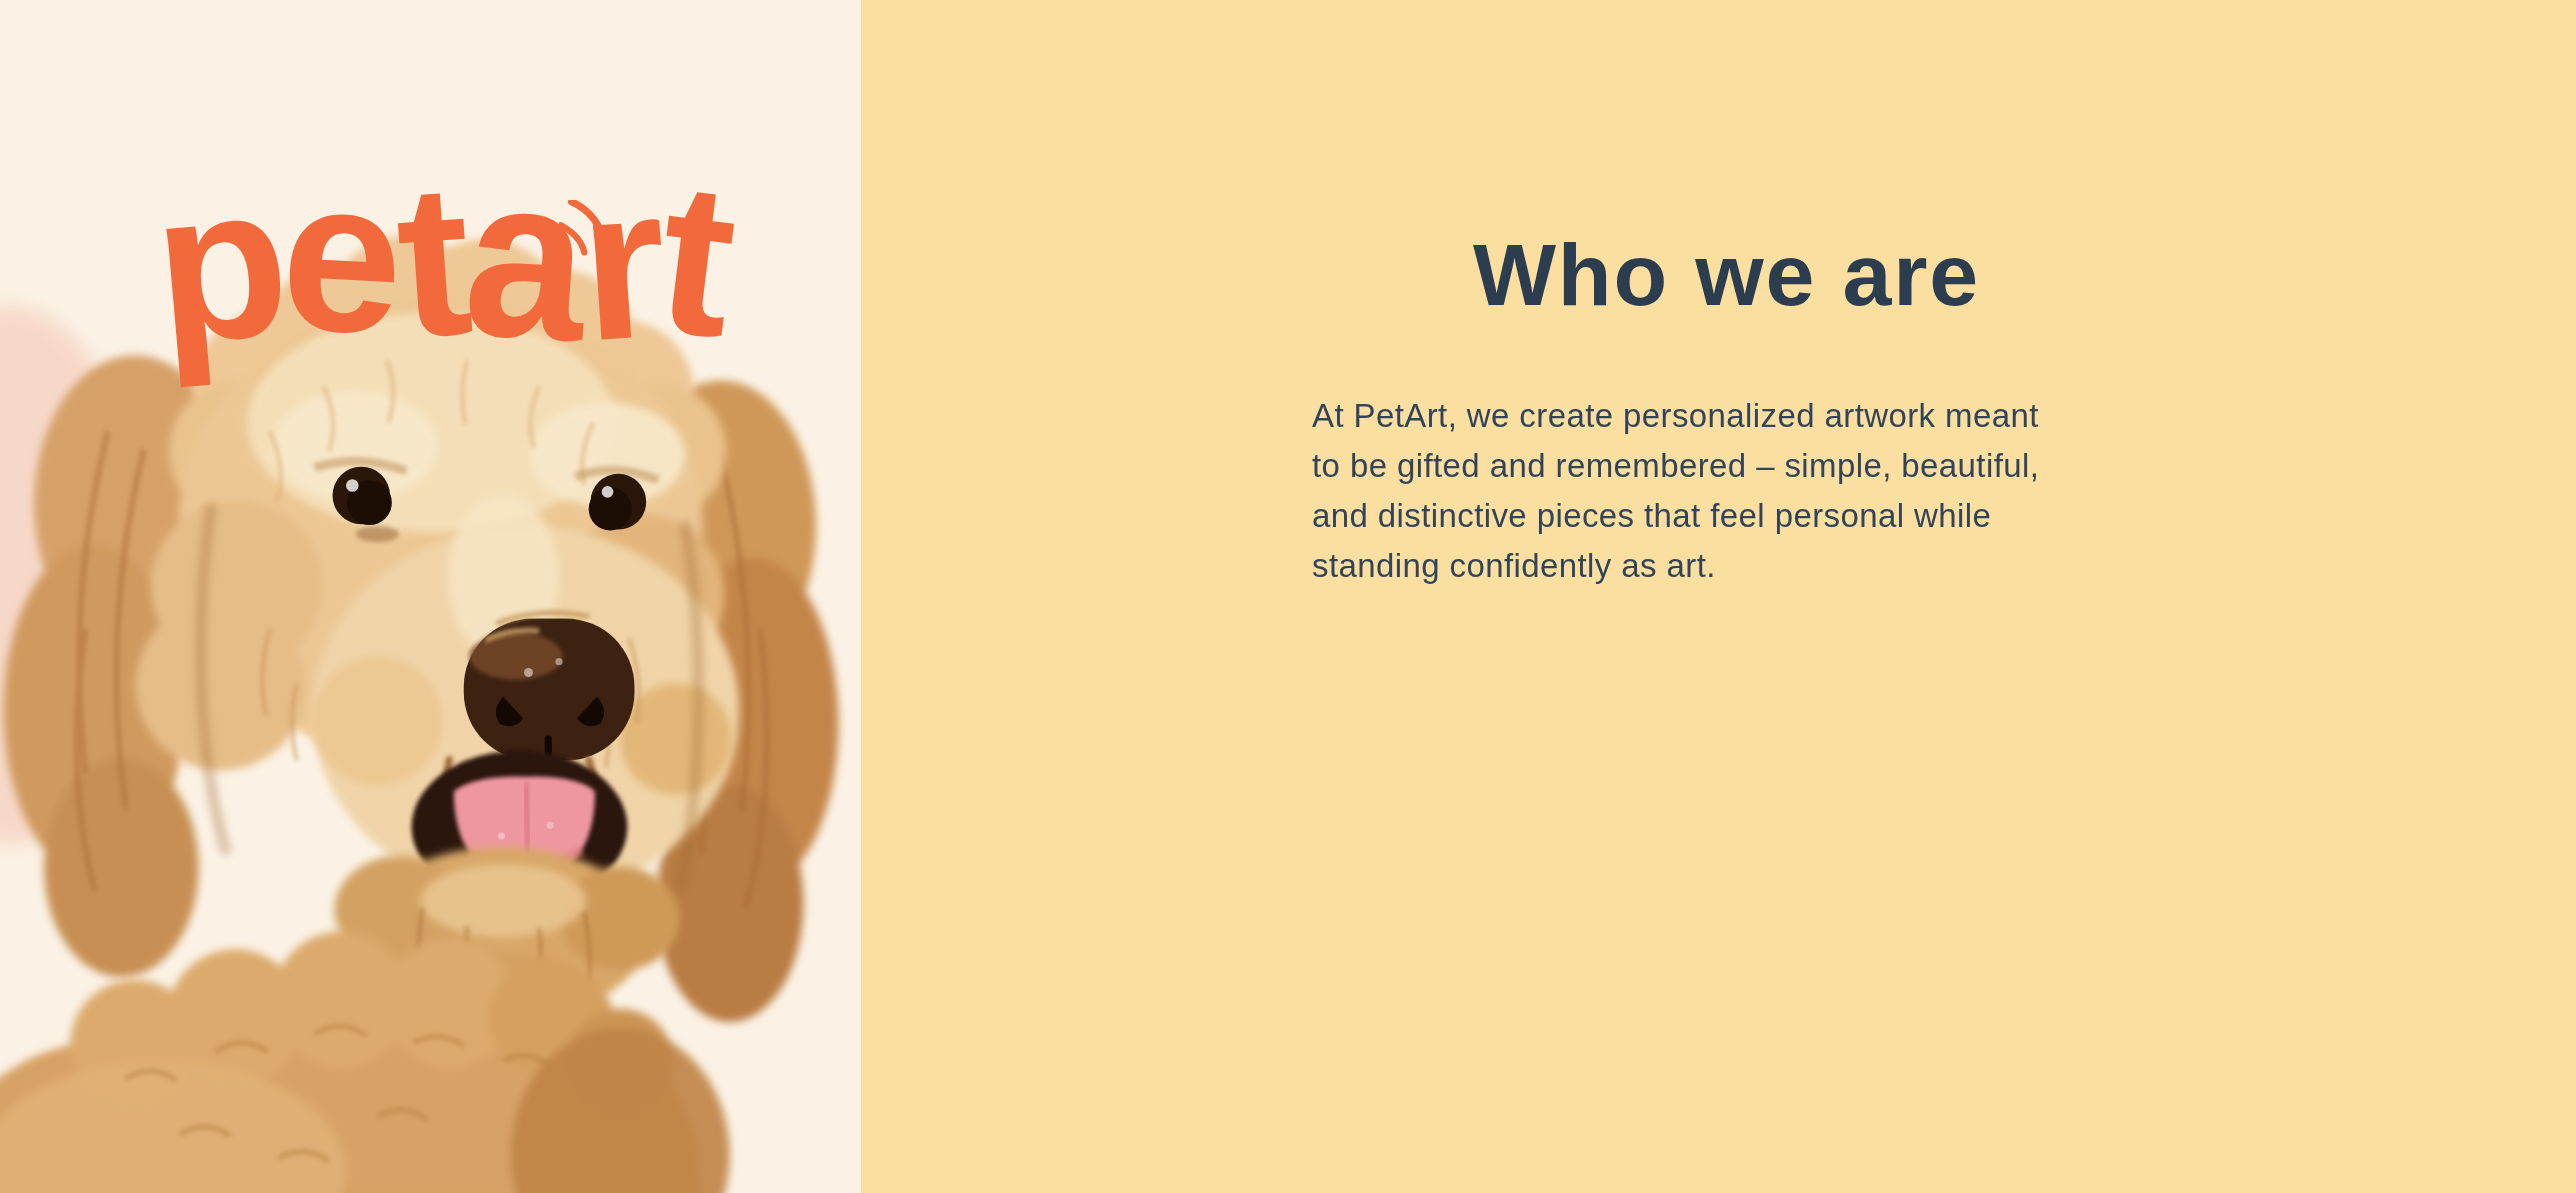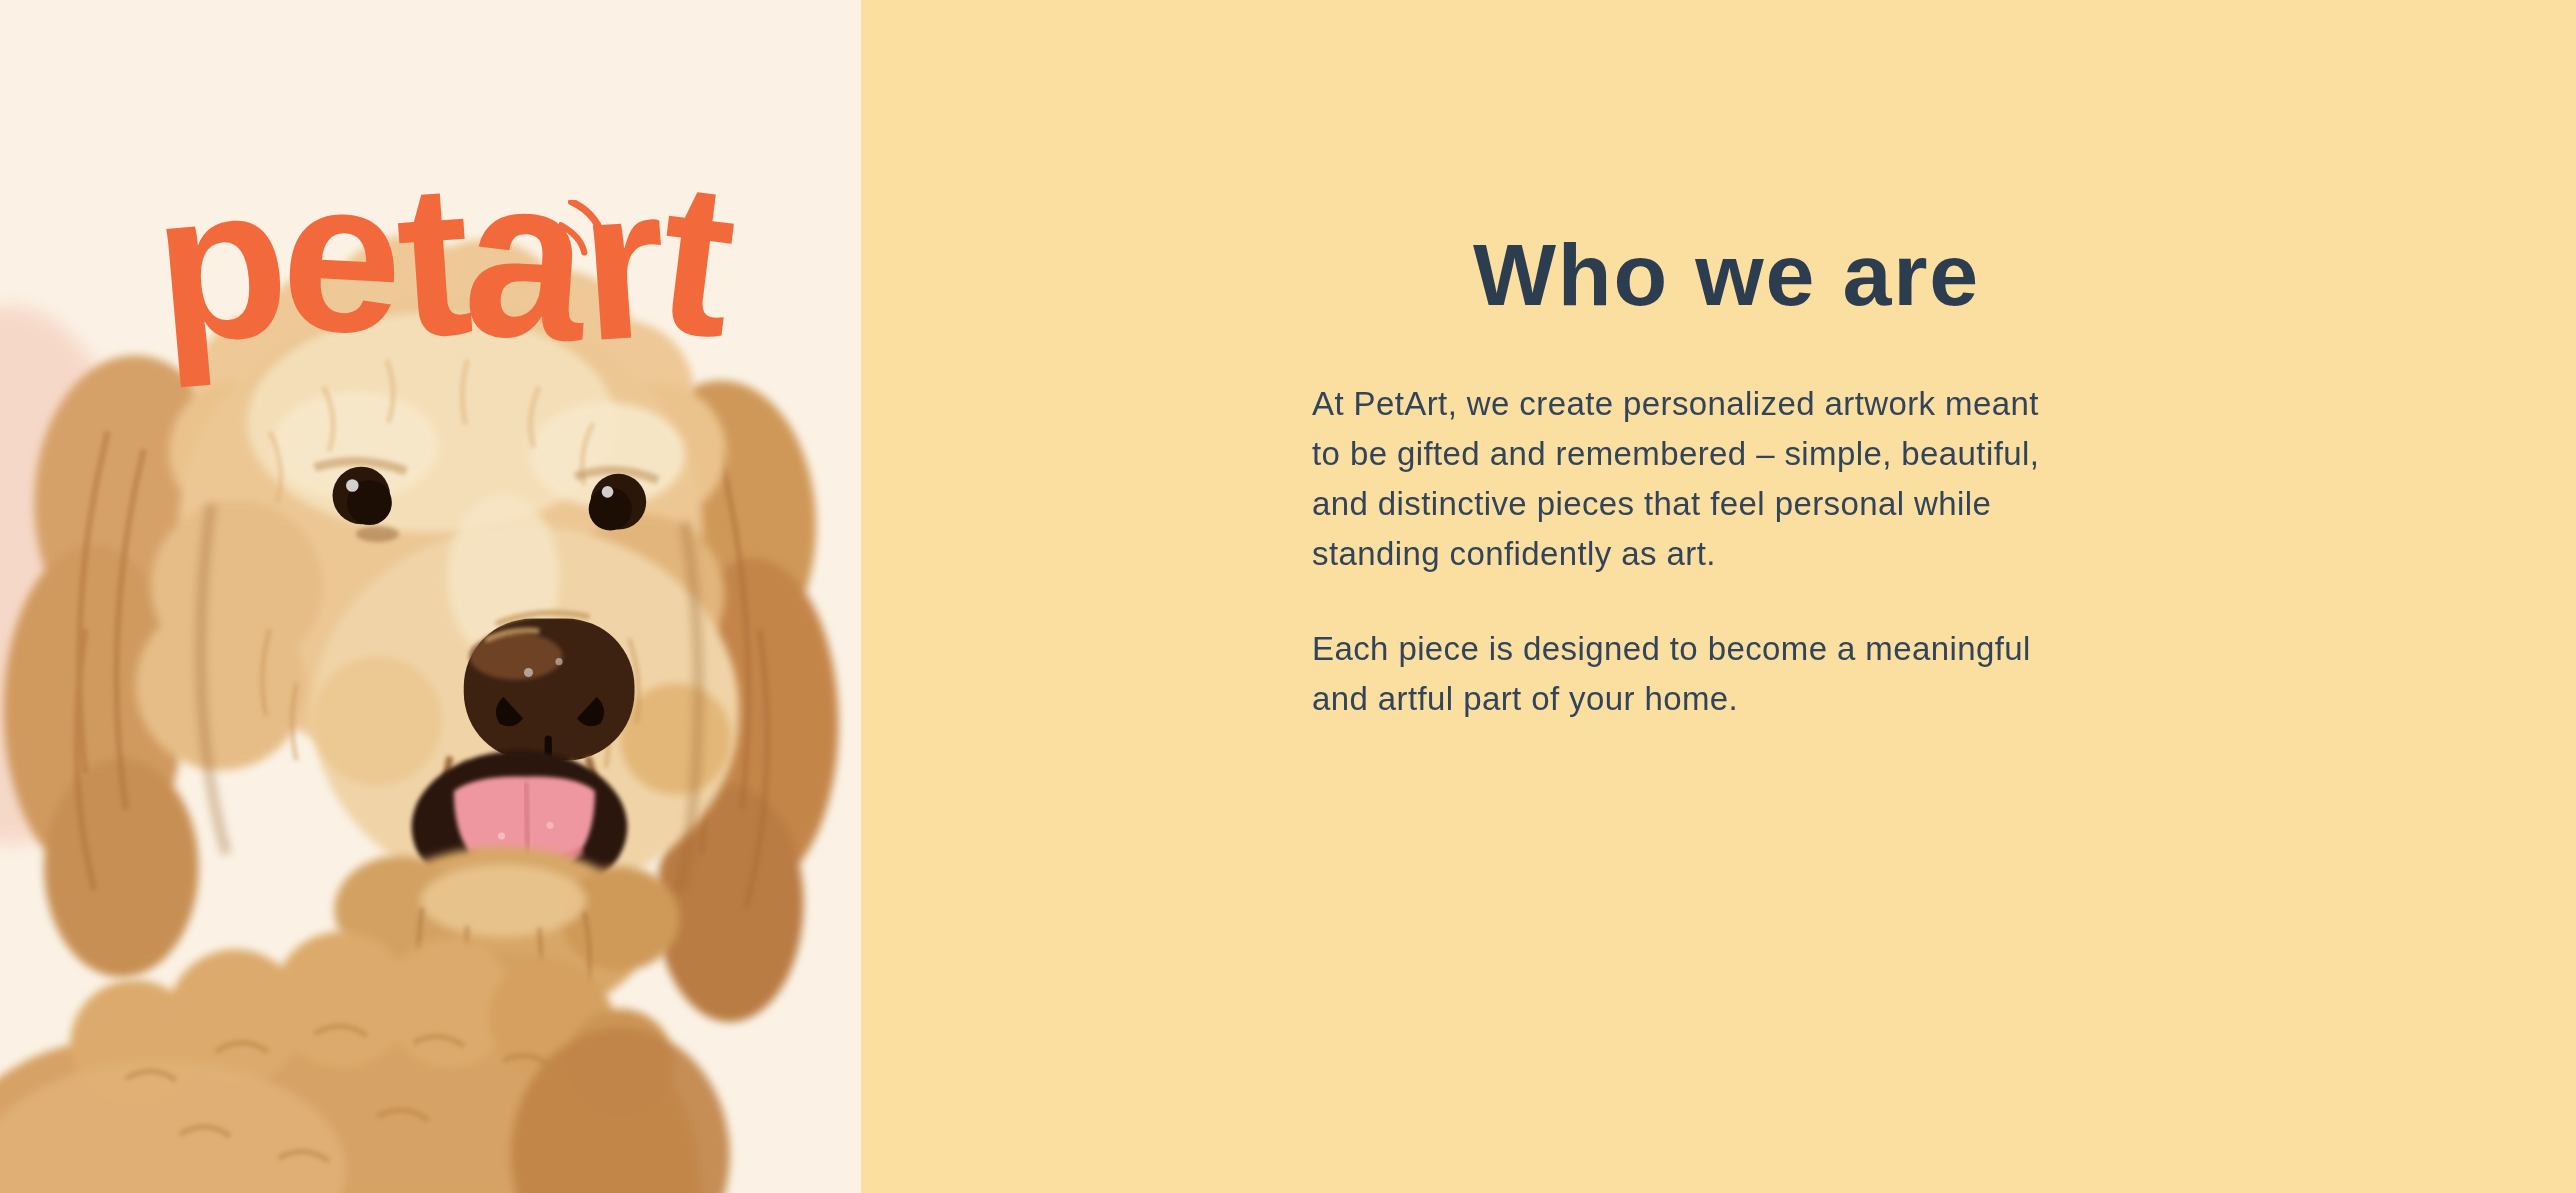--- a/index.html
+++ b/index.html
@@ -19,21 +19,21 @@
   .lg-ch:nth-child(6){transform:rotate(7deg) translateY(-3.6px);}
   .logo-swoosh{position:absolute;left:559px;top:200px;}
   .dog-photo{position:absolute;left:0;top:0;width:861px;height:1194px;display:block;}
 
   
   .right-panel{position:absolute;left:861px;top:0;width:1715px;height:1194px;background:var(--right-bg,#FBDFA0);}
   .section-heading{position:absolute;left:0;top:223px;width:100%;margin:8px;text-align:center;
                    font-size:88px;line-height:1;font-weight:bold;letter-spacing:1.8px;
                    color:var(--heading-navy,#2D3D50);}
   .copy{position:absolute;left:451px;top:378px;width:845px;}
-  .copy p{margin:1px 0 45px 0;font-size:33px;line-height:50px;letter-spacing:0.4px;
+  .copy p{margin:13px 0 45px 0;font-size:33px;line-height:50px;letter-spacing:0.4px;
           color:var(--body-navy,#32445A);white-space:pre-line;}
 </style>
 </head>
 <body>
 
 <div class="page">
 
   <section class="left-panel">
 
     <svg class="dog-photo" role="img" viewBox="0 0 958 1328" xmlns="http://www.w3.org/2000/svg" aria-label="Smiling apricot goldendoodle dog with tongue out on cream background">
@@ -214,18 +214,16 @@
     </svg>
   </section>
 
   <section class="right-panel">
     <h2 class="section-heading">Who we are</h2>
     <div class="copy">
       <p>At PetArt, we create personalized artwork meant
 to be gifted and remembered – simple, beautiful,
 and distinctive pieces that feel personal while
 standing confidently as art.</p>
-      <p>Each piece is designed to become a meaningful
-and artful part of your home.</p>
     </div>
   </section>
 </div>
 
 
 </body></html>

